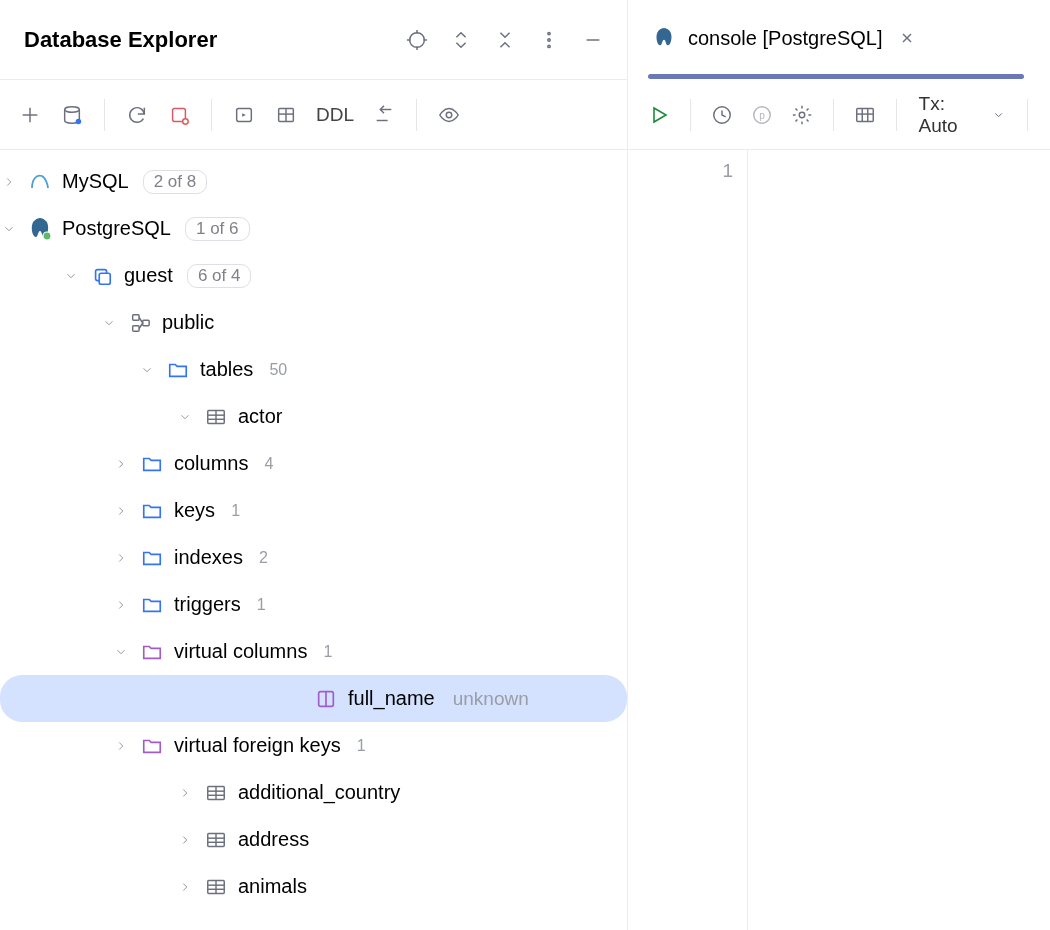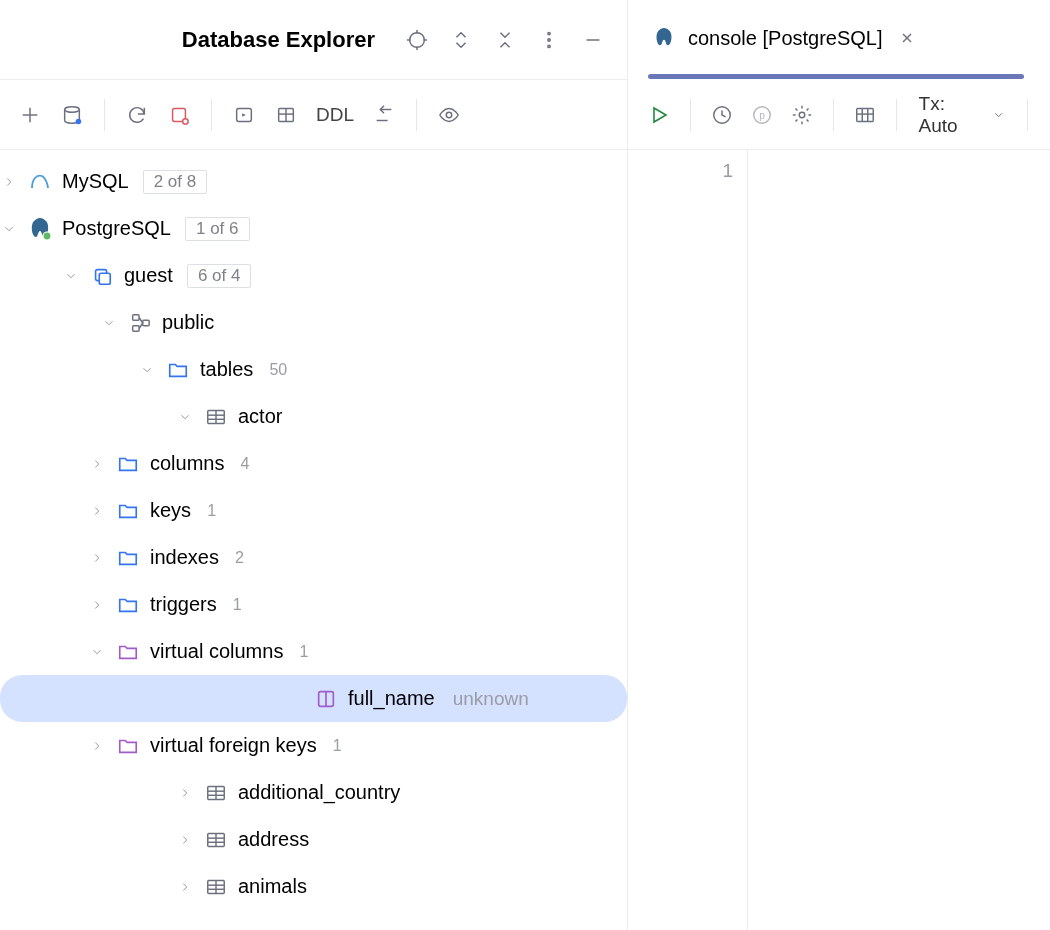--- a/index.html
+++ b/index.html
@@ -12,21 +12,20 @@
     width: 1050px;
     height: 930px;
     overflow: hidden;
     display: flex;
   }
   .sidebar {
     width: 628px;
     display: flex;
     flex-direction: column;
     border-right: 1px solid #ebecf0;
-    text-align: right;
   }
   .header {
     display: flex;
     align-items: center;
     height: 80px;
     padding: 0 16px;
     border-bottom: 1px solid #ebecf0;
     gap: 8px;
   }
   .header-title {
@@ -94,42 +93,42 @@
     width: 24px;
     height: 24px;
     flex-shrink: 0;
     display: inline-flex;
     align-items: center;
     justify-content: center;
   }
   .label { font-size: 20px; }
   .badge {
     border: 1px solid #dcdfe5;
-    border-radius: 2px;
+    border-radius: 10px;
     padding: 1px 10px;
     font-size: 17px;
     color: #808288;
     margin-left: 4px;
   }
   .count {
     font-size: 16px;
     color: #9a9da5;
     margin-left: 6px;
   }
   .hint {
     font-size: 19px;
     color: #9a9da5;
     margin-left: 8px;
   }
   .d0 { }
   .d1 { padding-left: 62px; }
   .d2 { padding-left: 100px; }
   .d3 { padding-left: 138px; }
   .d4 { padding-left: 176px; }
-  .d5 { padding-left: 88px; }
+  .d5 { padding-left: 112px; }
   .d6 { padding-left: 286px; border-radius: 22px; }
   .nochev { display:inline-block; width:18px; }
 
   
   .editor {
     flex: 1;
     display: flex;
     flex-direction: column;
   }
   .tabbar {

